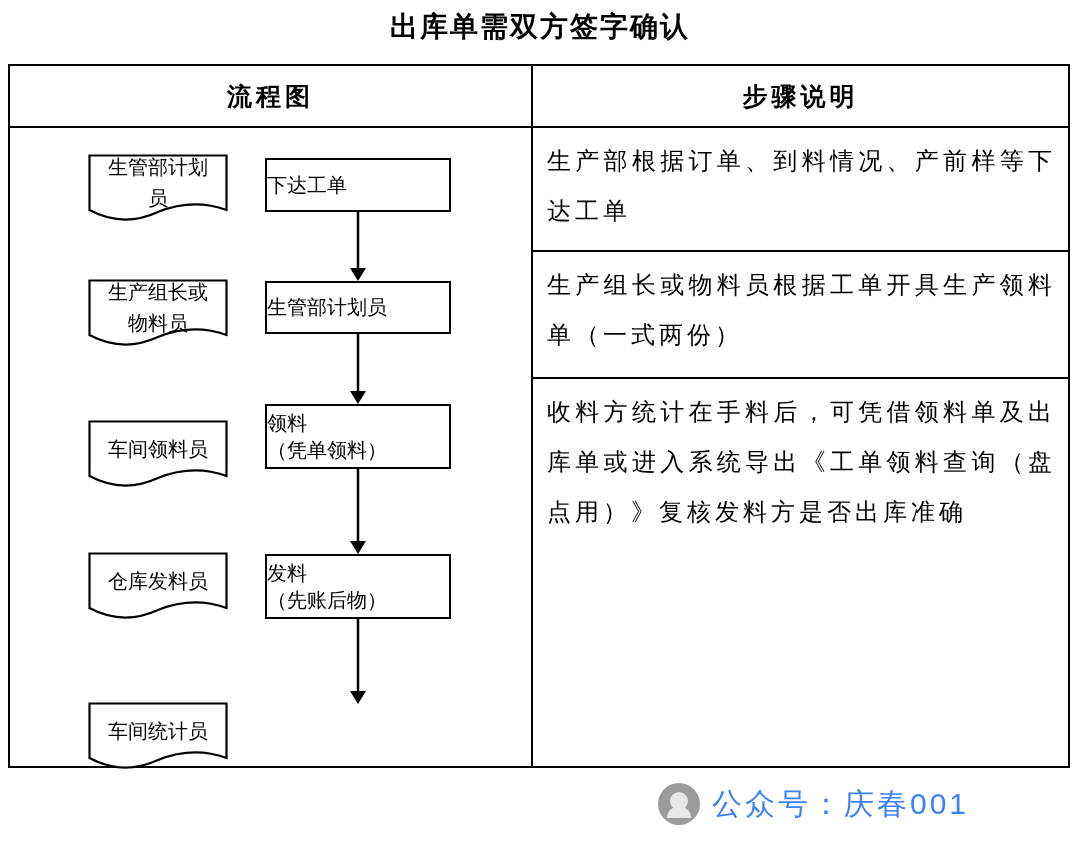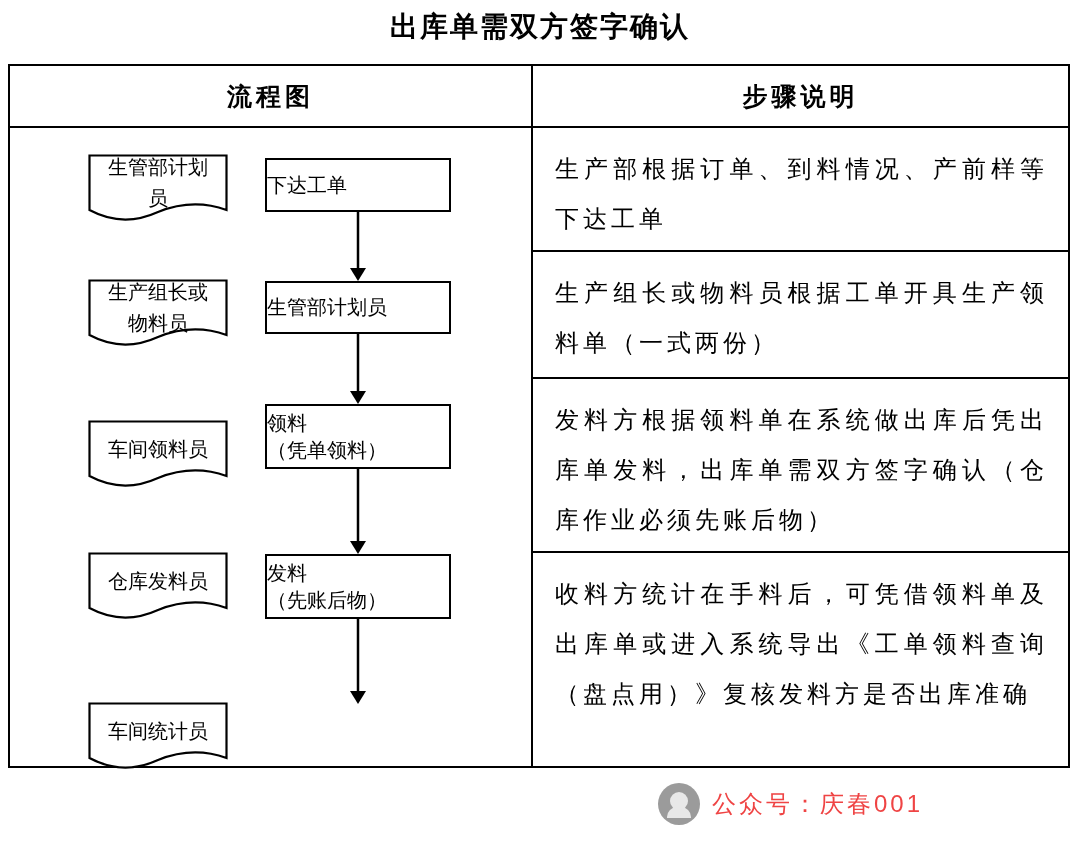--- a/index.html
+++ b/index.html
@@ -13,23 +13,23 @@
   }
   .title{
     position:absolute;top:8px;left:0;right:0;
     text-align:center;
     font-size:28px;font-weight:bold;letter-spacing:2px;
   }
   
   .watermark{
     position:absolute;left:658px;top:783px;z-index:0;
     display:flex;align-items:center;gap:12px;
-    color:#ef4444;
+    color:#3b82f6;
     font-family:"Liberation Sans","DejaVu Sans",sans-serif;
-    font-size:24px;letter-spacing:3px;
+    font-size:30px;letter-spacing:3px;
   }
   .wm-logo{
     width:42px;height:42px;border-radius:50%;
     background:#9b9b9b;position:relative;flex:0 0 42px;
   }
   .wm-logo::after{
     content:"";position:absolute;left:12px;top:9px;
     width:18px;height:18px;border-radius:50%;background:#e8e8e8;
   }
   .wm-logo::before{
@@ -57,21 +57,21 @@
   }
   .steps-cell{flex:1;display:flex;flex-direction:column;min-width:0;}
   .step-row{
     box-sizing:border-box;
     border-bottom:2px solid #000;
     padding:8px 12px 0 14px;
     overflow:hidden;
   }
   .step-row:last-child{border-bottom:none;flex:1;}
   .step-text{
-    margin:8px;
+    margin:0;
     font-size:24px;line-height:50px;letter-spacing:4px;
     text-align:justify;
   }
   
   .doc-node{position:absolute;left:78px;width:140px;height:80px;}
   .doc-node svg{position:absolute;left:0;top:0;width:140px;height:80px;}
   .doc-label-wrap{
     position:absolute;left:0;right:0;top:0;height:58px;
     display:flex;align-items:center;justify-content:center;
   }
@@ -193,23 +193,20 @@
         </svg>
       </div>
 
       <div class="steps-cell">
         <div class="step-row" style="flex:0 0 124px">
           <p class="step-text">生产部根据订单、到料情况、产前样等下达工单</p>
         </div>
         <div class="step-row" style="flex:0 0 127px">
           <p class="step-text">生产组长或物料员根据工单开具生产领料单（一式两份）</p>
         </div>
-        <div class="step-row" style="flex:0 0 174px">
-          <p class="step-text">发料方根据领料单在系统做出库后凭出库单发料，出库单需双方签字确认（仓库作业必须先账后物）</p>
-        </div>
         <div class="step-row">
           <p class="step-text">收料方统计在手料后，可凭借领料单及出库单或进入系统导出《工单领料查询（盘点用）》复核发料方是否出库准确</p>
         </div>
       </div>
 
     </div>
   </div>
 </div>
 
 </body></html>

